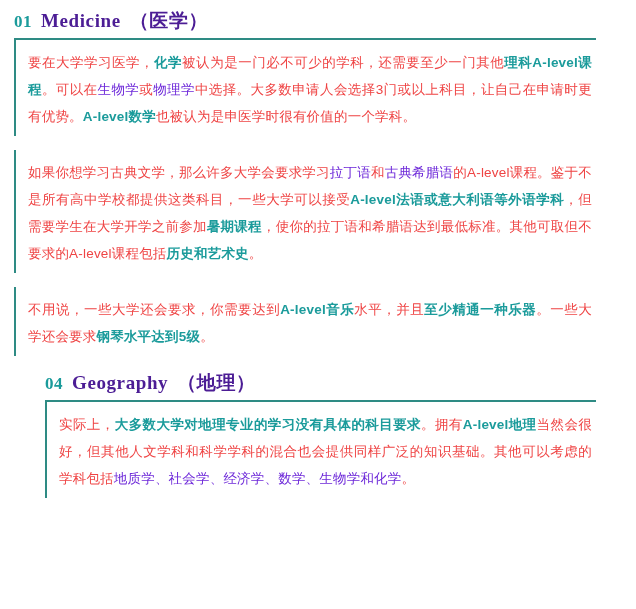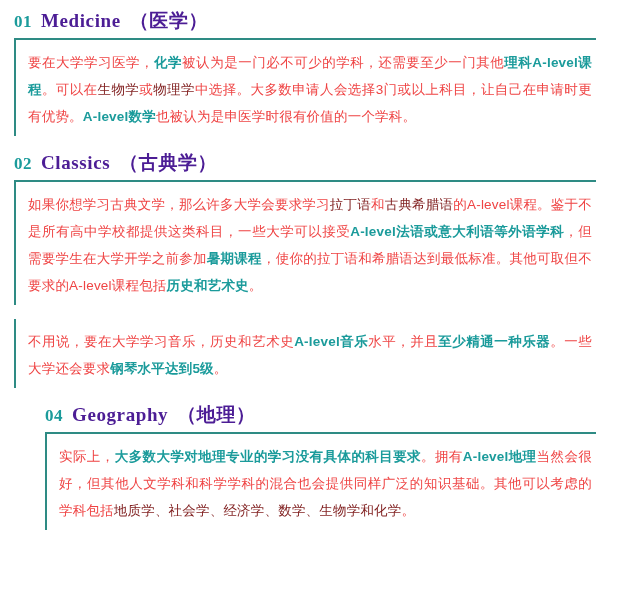--- a/index.html
+++ b/index.html
@@ -54,21 +54,21 @@
     margin-top: 0;
   }
   .para {
     font-size: 13.5px;
     line-height: 2.0;
     color: #3a3a3a;
     text-align: justify;
     letter-spacing: 0.2px;
   }
   .hl {
-    color: #7f1d1d;
+    color: #6d28d9;
   }
   .hlb {
     color: #1b9b9b;
     font-weight: bold;
   }
   .bk {
     color: #ef4444;
   }
 </style>
 </head>
@@ -80,32 +80,27 @@
         <div class="head">
           <span class="num">01</span>
           <span class="title">Medicine</span>
           <span class="title">（医学）</span>
         </div>
         <div class="body-wrap">
           <p class="para" style="margin: 0px;"><span class="bk">要在大学学习医学，</span><span class="hlb">化学</span><span class="bk">被认为是一门必不可少的学科，还需要至少一门其他</span><span class="hlb">理科A-level课程</span><span class="bk">。可以在</span><span class="hl">生物学</span><span class="bk">或</span><span class="hl">物理学</span><span class="bk">中选择。大多数申请人会选择3门或以上科目，让自己在申请时更有优势。</span><span class="hlb">A-level数学</span><span class="bk">也被认为是申医学时很有价值的一个学科。</span></p>
         </div>
       </div>
       <div class="section">
-        <div class="head">
-          <span class="num">02</span>
-          <span class="title">Classics</span>
-          <span class="title">（古典学）</span>
-        </div>
         <div class="body-wrap">
           <p class="para" style="margin: 0px;"><span class="bk">如果你想学习古典文学，那么许多大学会要求学习</span><span class="hl">拉丁语</span><span class="bk">和</span><span class="hl">古典希腊语</span><span class="bk">的A-level课程。鉴于不是所有高中学校都提供这类科目，一些大学可以接受</span><span class="hlb">A-level法语或意大利语等外语学科</span><span class="bk">，但需要学生在大学开学之前参加</span><span class="hlb">暑期课程</span><span class="bk">，使你的拉丁语和希腊语达到最低标准。其他可取但不要求的A-level课程包括</span><span class="hlb">历史和艺术史</span><span class="bk">。</span></p>
         </div>
       </div>
       <div class="section">
         <div class="body-wrap">
-          <p class="para" style="margin: 0px;"><span class="bk">不用说，要在大学学习音乐，历史和艺术史</span><span class="hlb">A-level音乐</span><span class="bk">水平，并且</span><span class="hlb">至少精通一种乐器</span><span class="bk">。一些大学还会要求</span><span class="hlb">钢琴水平达到</span><span class="hlb">5级</span><span class="bk">。</span></p>
+          <p class="para" style="margin: 0px;"><span class="bk">不用说，一些大学还会要求，你需要达到</span><span class="hlb">A-level音乐</span><span class="bk">水平，并且</span><span class="hlb">至少精通一种乐器</span><span class="bk">。一些大学还会要求</span><span class="hlb">钢琴水平达到</span><span class="hlb">5级</span><span class="bk">。</span></p>
         </div>
       </div>
       <div class="section">
         <div class="head">
           <span class="num">04</span>
           <span class="title">Geography</span>
           <span class="title">（地理）</span>
         </div>
         <div class="body-wrap">
           <p class="para" style="margin: 0px;"><span class="bk">实际上，</span><span class="hlb">大多数大学对地理专业的学习没有具体的科目要求</span><span class="bk">。拥有</span><span class="hlb">A-level地理</span><span class="bk">当然会很好，但其他人文学科和科学学科的混合也会提供同样广泛的知识基础。其他可以考虑的学科包括</span><span class="hl">地质学、社会学、经济学、数学、生物学和化学</span><span class="bk">。</span></p>

